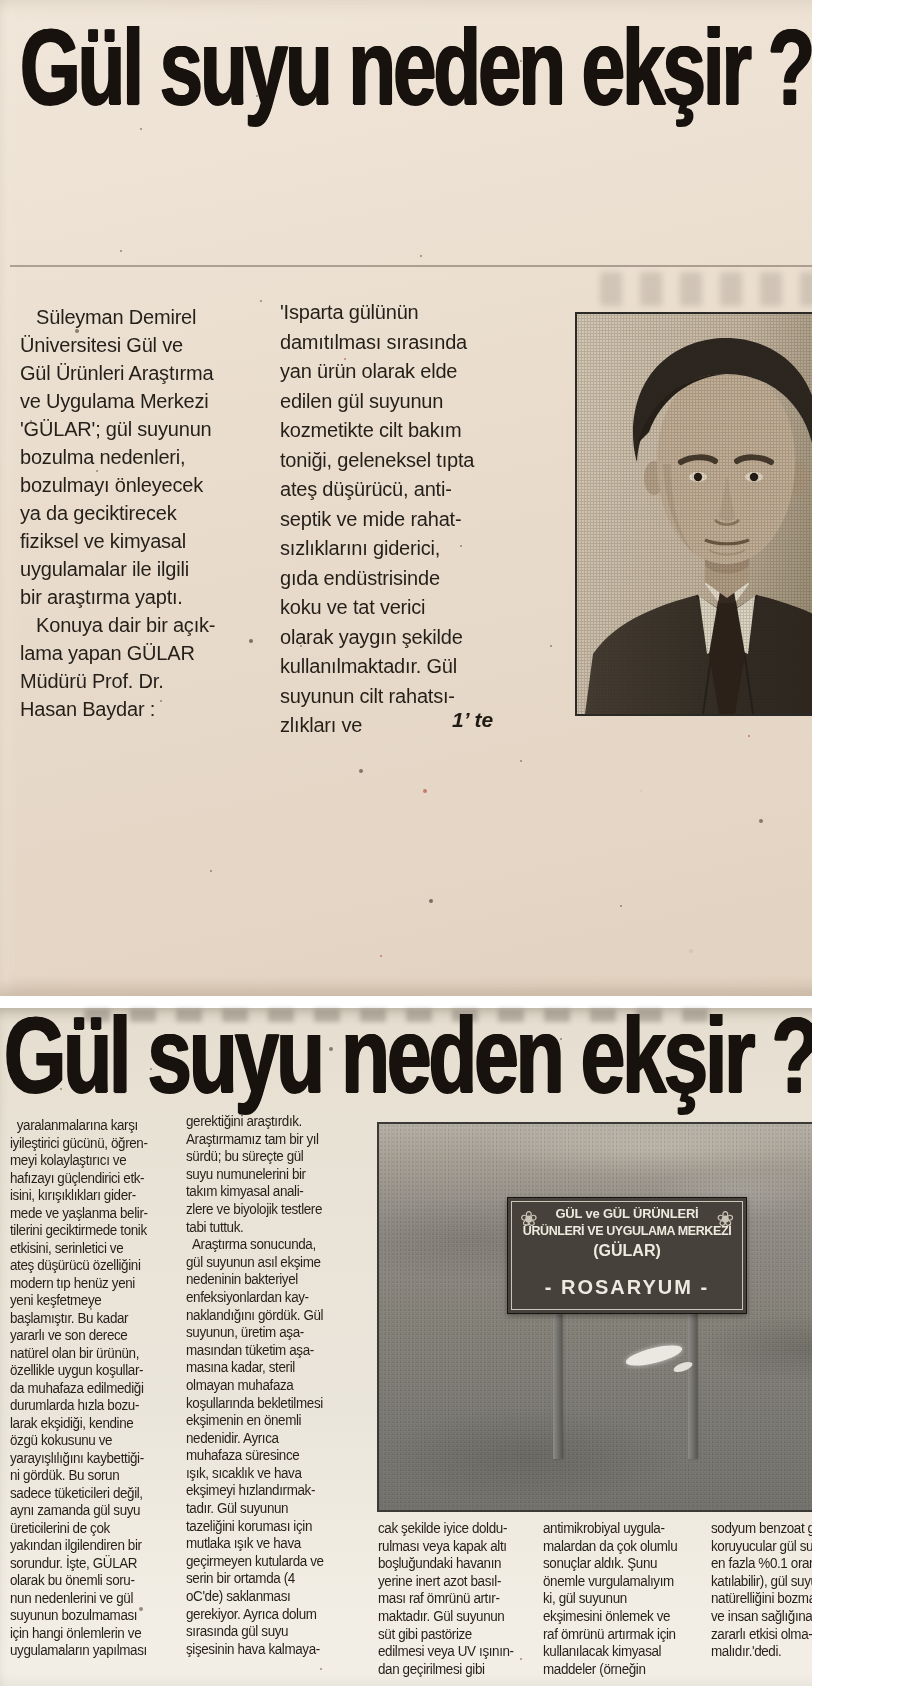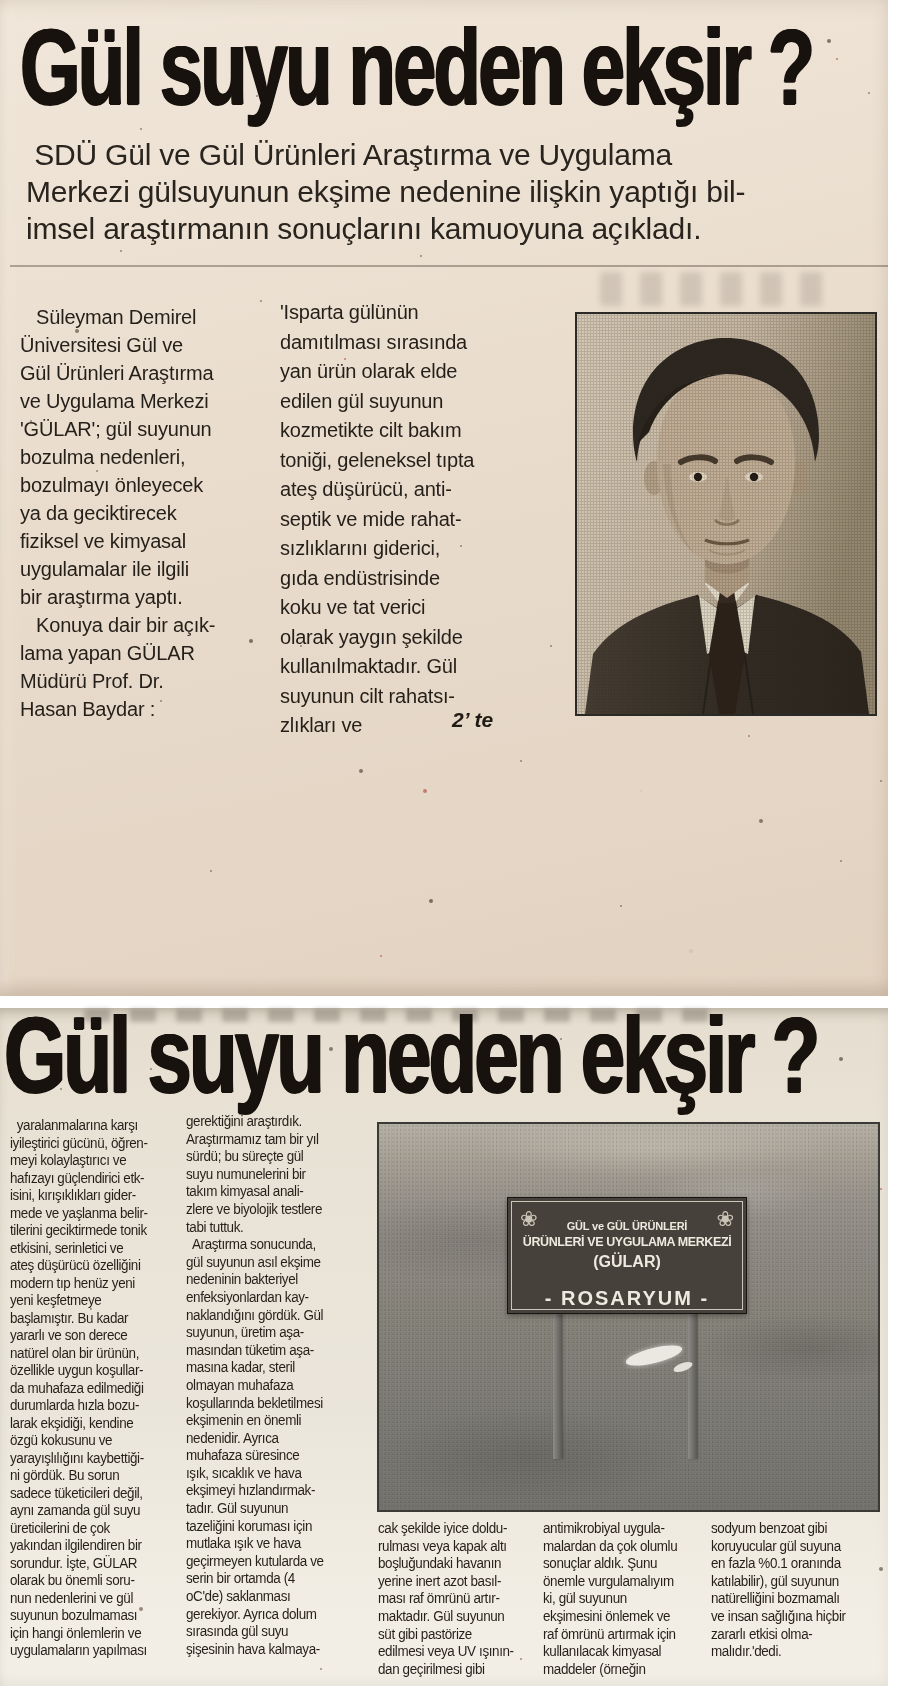--- a/index.html
+++ b/index.html
@@ -1,17 +1,17 @@
 <!DOCTYPE html>
 <html><head>
 <meta charset="utf-8">
 <style>
   html,body { margin:0; padding:0; background:#ffffff; }
   .page {
-    position:relative; width:888px; height:1704px; overflow:hidden;
+    position:relative; width:812px; height:1704px; overflow:hidden;
     background:#ffffff;
     font-family:"Liberation Sans","DejaVu Sans",sans-serif;
     color:#221c16;
   }
   
   .clip1 {
     position:absolute; left:0; top:0; width:900px; height:996px;
     background:linear-gradient(168deg,#f0e6d9 0%,#e9dccd 45%,#e2d2c0 100%);
     box-shadow: inset -10px 0 18px rgba(110,85,60,.22), inset 0 -8px 14px rgba(110,85,60,.14), inset 6px 2px 14px rgba(255,250,240,.5);
   }
@@ -112,21 +112,21 @@
   }
   .sign {
     position:absolute; left:128px; top:73px; width:240px; height:117px;
     background:#46413a; border:1px solid #17140f; box-sizing:border-box;
     text-align:center; color:#eeeadf; z-index:3;
     box-shadow:0 2px 5px rgba(0,0,0,.35);
   }
   .sign::before {
     content:""; position:absolute; inset:3px; border:1px solid rgba(236,231,219,.8); pointer-events:none;
   }
-  .sign-l1 { margin-top:22px; font-size:11px; font-weight:700; letter-spacing:-0.2px; }
+  .sign-l1 { margin-top:8px; font-size:13px; font-weight:700; letter-spacing:-0.2px; }
   .sign-l2 { margin-top:3px; font-size:12.5px; font-weight:700; letter-spacing:-0.4px; }
   .sign-l3 { margin-top:4px; font-size:16px; font-weight:700; }
   .sign-l4 { margin-top:16px; font-size:20px; font-weight:700; letter-spacing:2px; }
   .rose { position:absolute; top:9px; font-size:21px; color:#d9d3c5; opacity:.9; }
   .rose.left { left:12px; } .rose.right { right:12px; }
   .post { position:absolute; width:9px; height:145px; top:190px; z-index:2;
           background:linear-gradient(90deg,#8d8c86,#5a5953); box-shadow:1px 0 2px rgba(0,0,0,.3); }
   .post.p1 { left:174px; } .post.p2 { left:309px; }
   .blob  { position:absolute; left:246px; top:224px; width:58px; height:15px; background:#eae8e0;
            border-radius:50%; transform:rotate(-14deg); box-shadow:0 0 5px rgba(255,255,255,.55); z-index:2; }
@@ -134,23 +134,20 @@
            border-radius:50%; transform:rotate(-20deg); z-index:2; }
 </style>
 </head>
 <body>
 
 <div class="page">
 
   <div class="clip1">
     <span class="dot"></span>
     <div class="headline">Gül suyu neden ekşir ?</div>
-    <div class="subhead"> SDÜ Gül ve Gül Ürünleri Araştırma ve Uygulama
-Merkezi gülsuyunun ekşime nedenine ilişkin yaptığı bil-
-imsel araştırmanın sonuçlarını kamuoyuna açıkladı.</div>
     <div class="rule1"></div>
     <div class="ghost-band"></div>
 
     <div class="bodycol colB">'Isparta gülünün
 damıtılması sırasında
 yan ürün olarak elde
 edilen gül suyunun
 kozmetikte cilt bakım
 toniği, geleneksel tıpta
 ateş düşürücü, anti-
@@ -170,21 +167,21 @@
 bozulma nedenleri,
 bozulmayı önleyecek
 ya da geciktirecek
 fiziksel ve kimyasal
 uygulamalar ile ilgili
 bir araştırma yaptı.
    Konuya dair bir açık-
 lama yapan GÜLAR
 Müdürü Prof. Dr.
 Hasan Baydar :</div>
-    <div class="pageref">2’ te</div>
+    <div class="pageref">1’ te</div>
 
     <div class="photo1">
       <svg viewBox="0 0 298 400" width="298" height="400">
         <defs>
           <linearGradient id="pbg" x1="0" y1="0" x2="1" y2="0.3">
             <stop offset="0" stop-color="#d4c8b5"></stop>
               <stop offset="0.55" stop-color="#c3b5a0"></stop>
               <stop offset="1" stop-color="#94876f"></stop>
           </linearGradient>
           <linearGradient id="suit" x1="0" y1="0" x2="1" y2="0">

